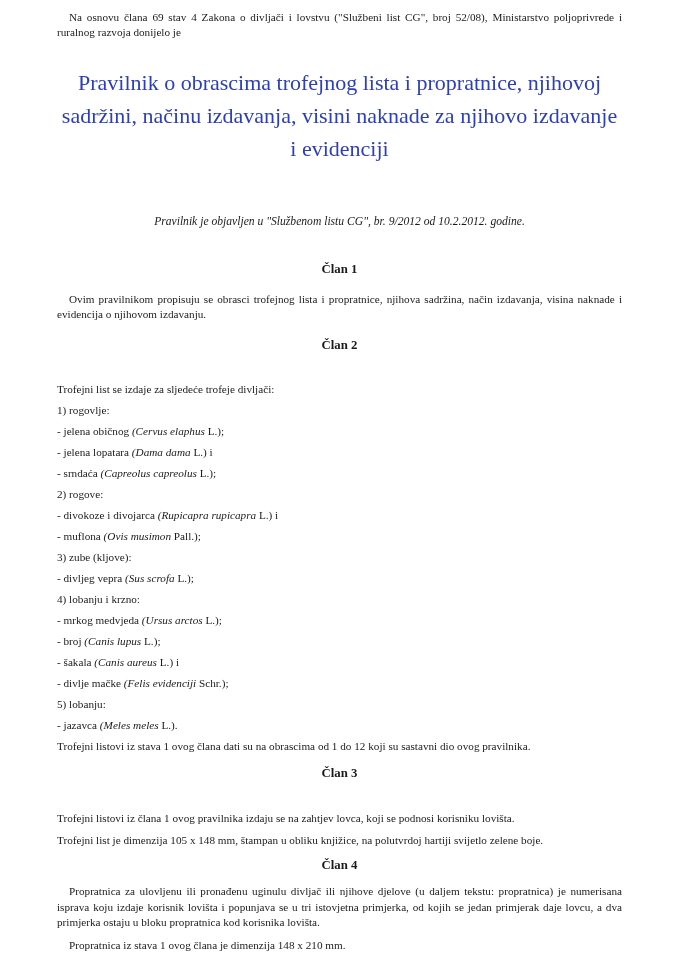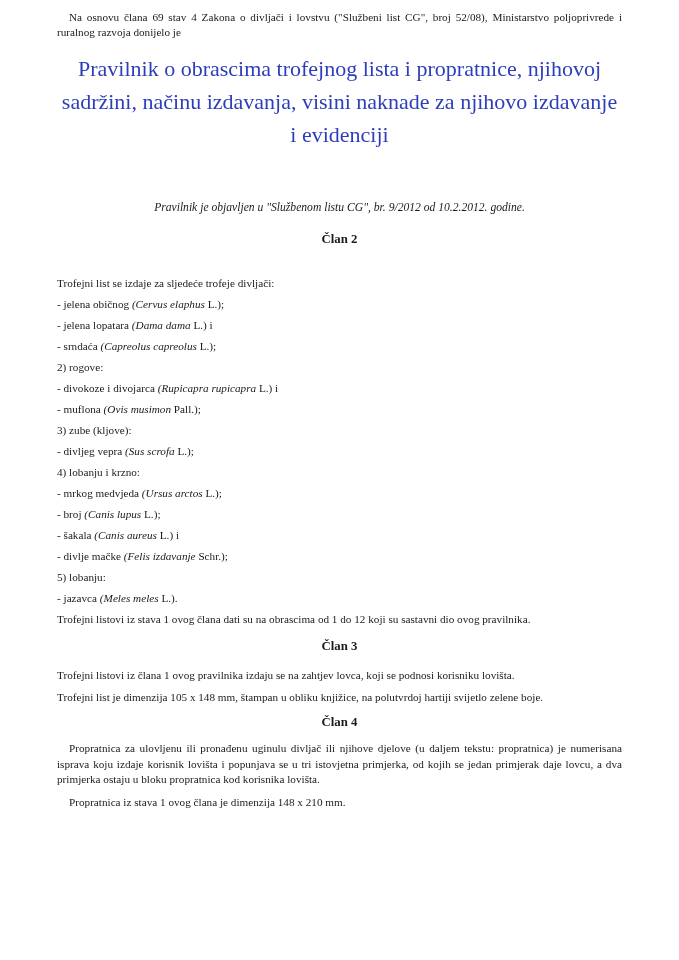--- a/index.html
+++ b/index.html
@@ -19,42 +19,42 @@
     font-family: Liberation Serif, serif;
   }
   .para.justify { text-align: justify; }
   .para.indent { text-indent: 12px; }
 
   .title {
     font-weight: normal;
     text-align: center;
     font-size: 22px;
     line-height: 33px;
-    margin: 12px -22px 0 -22px;
+    margin: 26px -22px 0 -22px;
   }
   .title .title-line { display: block; }
 
   .pubnote {
     text-align: center;
     font-style: italic;
     font-size: 11.6px;
     line-height: 16px;
     margin: 49px 0 0 0;
   }
 
   .article-heading {
     text-align: center;
     font-weight: bold;
     font-size: 12.8px;
     line-height: 17px;
     margin: 14px 0 12px 0;
   }
   .art-0 .article-heading { margin-top: 31px; margin-bottom: 14px; }
   .art-1 .article-heading { margin-top: 15px; margin-bottom: 28px; }
-  .art-2 .article-heading { margin-top: 11px; margin-bottom: 13px; }
+  .art-2 .article-heading { margin-top: 11px; margin-bottom: 29px; }
   .art-3 .article-heading { margin-top: 9px;  margin-bottom: 10px; }
 
   .art-2 .para { margin-bottom: 7px; }
   .art-3 .para { margin-bottom: 7px; line-height: 15.5px; }
 </style>
 </head>
 <body style="color: rgb(26, 26, 26);">
 
 <div class="page">
 
@@ -62,36 +62,41 @@
 
   <h1 class="title" style="color: rgb(44, 62, 186);">
     <span class="title-line">Pravilnik o obrascima trofejnog lista i propratnice, njihovoj</span>
     <span class="title-line">sadržini, načinu izdavanja, visini naknade za njihovo izdavanje</span>
     <span class="title-line">i evidenciji</span>
   </h1>
 
   <p class="pubnote">Pravilnik je objavljen u "Službenom listu CG", br. 9/2012 od 10.2.2012. godine.</p>
 
   <div id="articles">
+      <section class="article art-0">
+        <h2 class="article-heading">Član 1</h2>
+        <p class="para indent justify"><span>Ovim pravilnikom propisuju se obrasci trofejnog lista i propratnice, njihova sadržina, način izdavanja, visina naknade i evidencija o njihovom izdavanju.</span></p>
+      </section>
       <section class="article art-1">
         <h2 class="article-heading">Član 2</h2>
         <p class="para"><span>Trofejni list se izdaje za sljedeće trofeje divljači:</span></p>
+        <p class="para"><span>1) rogovlje:</span></p>
         <p class="para"><span>- jelena običnog </span><i>(Cervus elaphus</i><span> L.);</span></p>
         <p class="para"><span>- jelena lopatara </span><i>(Dama dama</i><span> L.) i</span></p>
         <p class="para"><span>- srndaća </span><i>(Capreolus capreolus</i><span> L.);</span></p>
         <p class="para"><span>2) rogove:</span></p>
         <p class="para"><span>- divokoze i divojarca </span><i>(Rupicapra rupicapra</i><span> L.) i</span></p>
         <p class="para"><span>- muflona </span><i>(Ovis musimon</i><span> Pall.);</span></p>
         <p class="para"><span>3) zube (kljove):</span></p>
         <p class="para"><span>- divljeg vepra </span><i>(Sus scrofa</i><span> L.);</span></p>
         <p class="para"><span>4) lobanju i krzno:</span></p>
         <p class="para"><span>- mrkog medvjeda </span><i>(Ursus arctos</i><span> L.);</span></p>
         <p class="para"><span>- broj </span><i>(Canis lupus</i><span> L.);</span></p>
         <p class="para"><span>- šakala </span><i>(Canis aureus</i><span> L.) i</span></p>
-        <p class="para"><span>- divlje mačke </span><i>(Felis izdavanje</i><span> Schr.);</span></p>
+        <p class="para"><span>- divlje mačke </span><i>(Felis evidenciji</i><span> Schr.);</span></p>
         <p class="para"><span>5) lobanju:</span></p>
         <p class="para"><span>- jazavca </span><i>(Meles meles</i><span> L.).</span></p>
         <p class="para"><span>Trofejni listovi iz stava 1 ovog člana dati su na obrascima od 1 do 12 koji su sastavni dio ovog pravilnika.</span></p>
       </section>
       <section class="article art-2">
         <h2 class="article-heading">Član 3</h2>
         <p class="para"><span>Trofejni listovi iz člana 1 ovog pravilnika izdaju se na zahtjev lovca, koji se podnosi korisniku lovišta.</span></p>
         <p class="para"><span>Trofejni list je dimenzija 105 x 148 mm, štampan u obliku knjižice, na polutvrdoj hartiji svijetlo zelene boje.</span></p>
       </section>
       <section class="article art-3">

